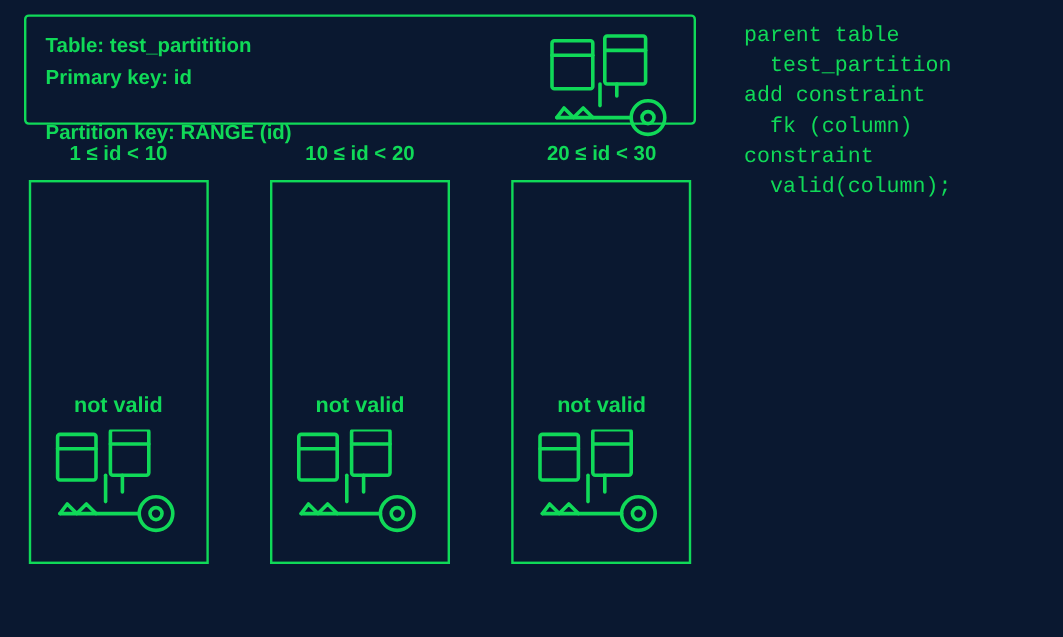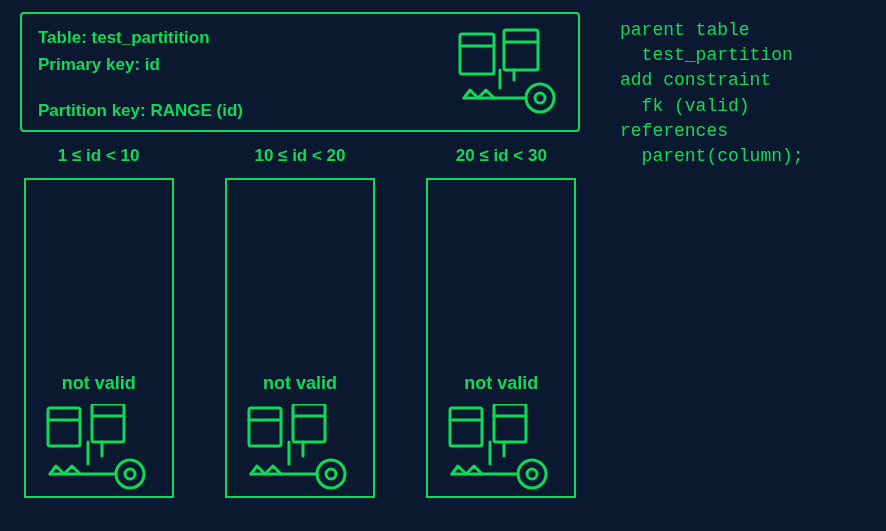--- a/index.html
+++ b/index.html
@@ -15,21 +15,21 @@
     position: absolute;
     left: 20px;
     top: 12px;
     width: 560px;
   }
   .table-box {
     border: 2px solid #10d958;
     border-radius: 4px;
     padding: 12px 16px 14px 16px;
     position: relative;
-    height: 120px;
+    height: 92px;
     margin-bottom: 14px;
   }
   .table-box .line {
     font-weight: 700;
     font-size: 17px;
     line-height: 1.45;
   }
   .table-box .pk-line { margin-top: 2px; }
   .table-box .partkey-line { margin-top: 22px; }
   .table-icon {
@@ -55,20 +55,21 @@
   }
   .partition-box {
     border: 2px solid #10d958;
     width: 150px;
     height: 320px;
     position: relative;
     display: flex;
     flex-direction: column;
     justify-content: flex-end;
     align-items: center;
+    padding-bottom: 18px;
   }
   .not-valid {
     font-weight: 700;
     font-size: 18px;
     margin-bottom: 10px;
   }
   .code-area {
     position: absolute;
     left: 620px;
     top: 18px;
@@ -191,15 +192,15 @@
         </div>
       </div>
     </div>
 
   </div>
 </div>
 
 <div class="code-area"><span>parent table</span>
 <span>  test_partition</span>
 <span>add constraint</span>
-<span>  </span><span class="code-fk">fk</span><span> (valid)</span>
-<span>references</span>
-<span>  parent(column);</span></div>
+<span>  </span><span class="code-fk">fk</span><span> (column)</span>
+<span>constraint</span>
+<span>  valid(column);</span></div>
 
 </body></html>

